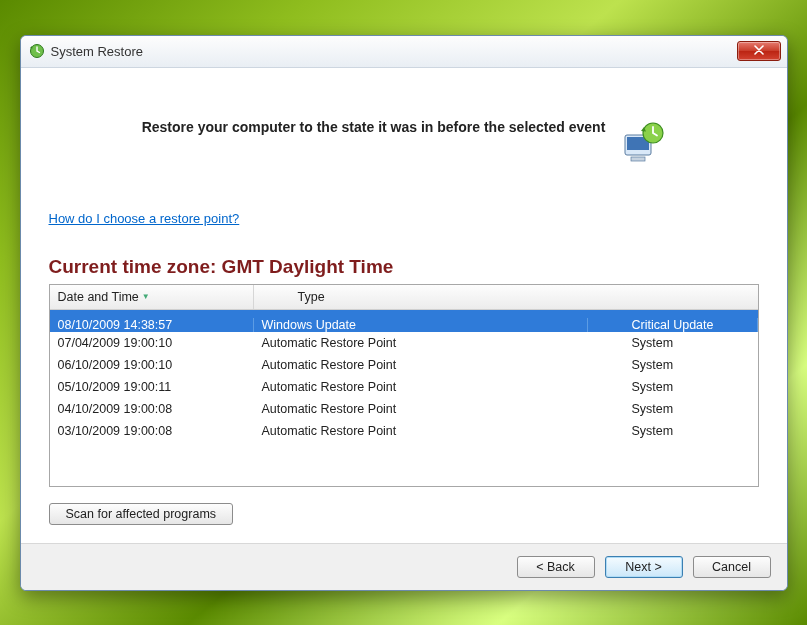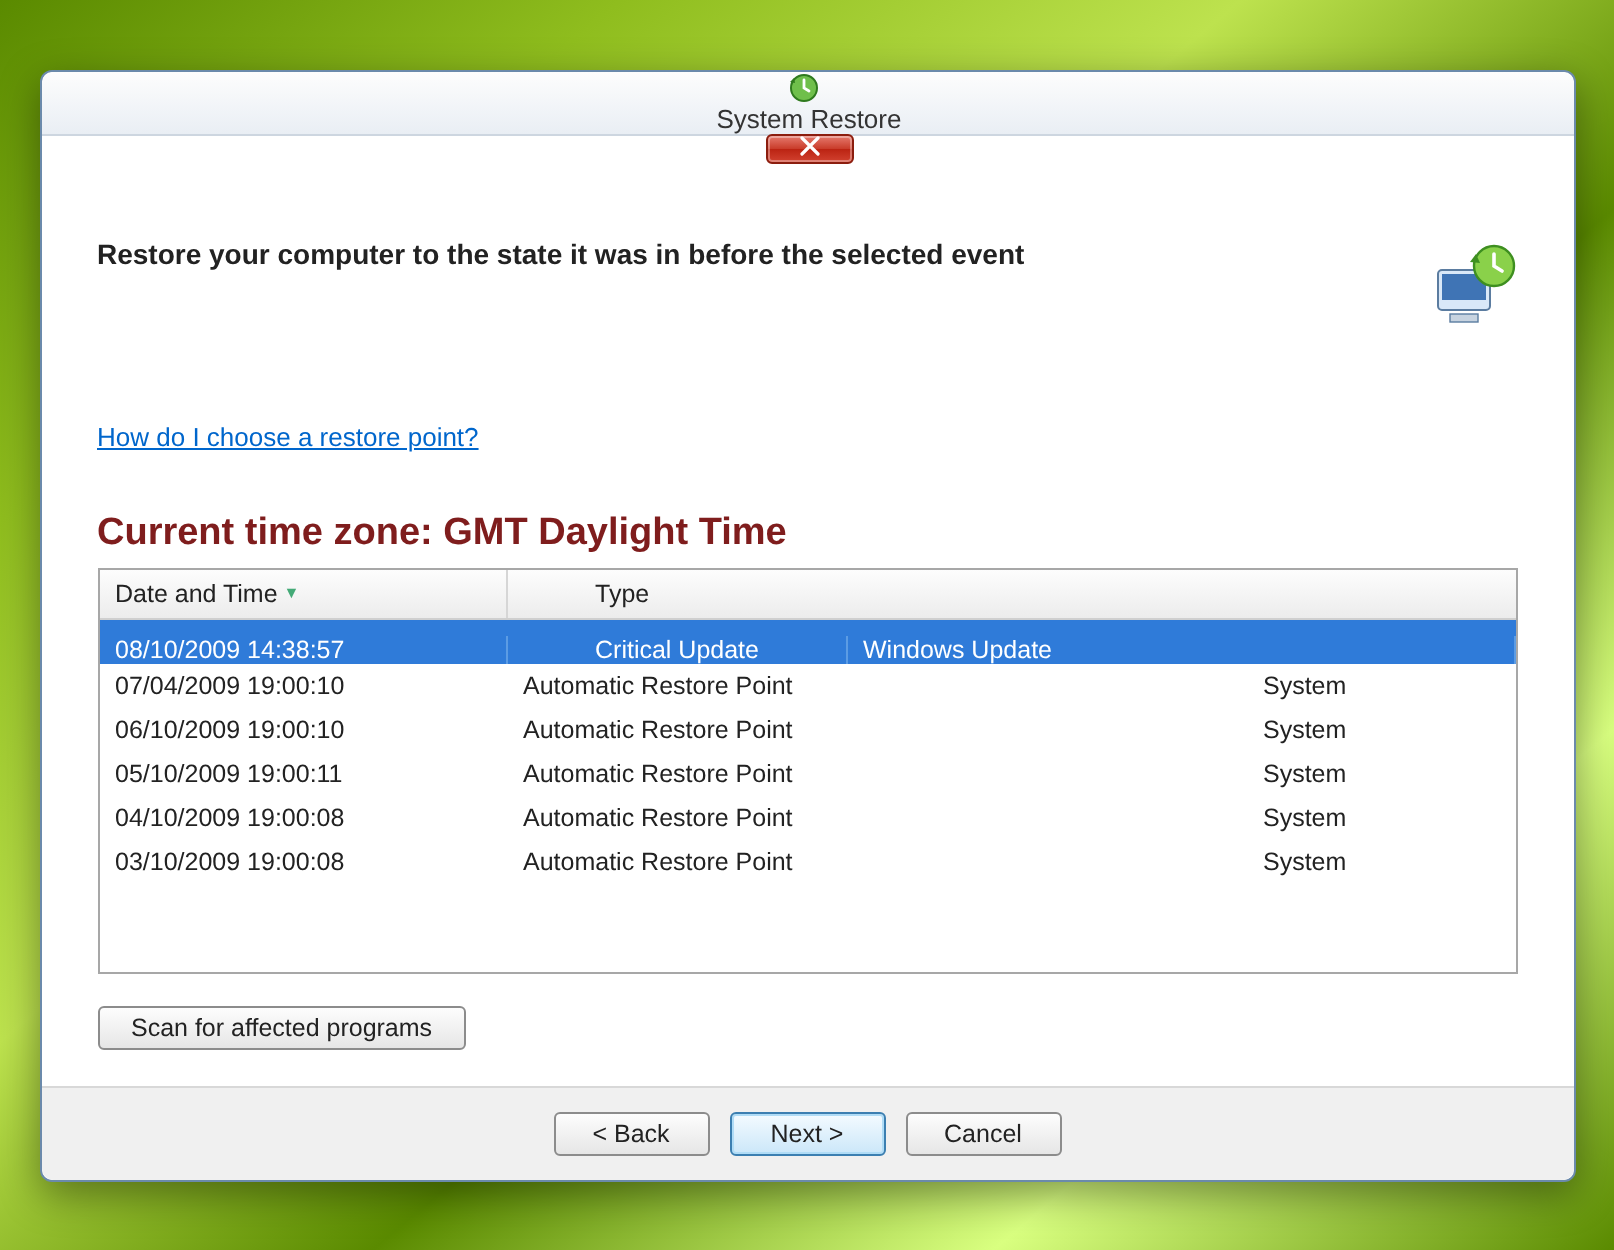--- a/index.html
+++ b/index.html
@@ -23,21 +23,20 @@
     position: relative;
   }
   .titlebar {
     height: 32px;
     background: linear-gradient(#fdfdfd, #e9eef4);
     border-bottom: 1px solid #cdd6e0;
     border-radius: 6px 6px 0 0;
     display: flex;
     align-items: center;
     padding: 0 6px 0 8px;
-    flex-direction: column;
   }
   .title-icon {
     width: 16px; height: 16px;
     margin-right: 6px;
     display:flex; align-items:center; justify-content:center;
   }
   .title-text {
     font-size: 13px;
     color: #333;
     flex: 1;
@@ -55,21 +54,21 @@
     cursor:pointer;
     box-shadow: inset 0 0 0 1px rgba(255,255,255,0.35);
   }
   .content {
     background: #fff;
     padding: 20px 28px 0 28px;
   }
   .header-row {
     display:flex;
     align-items:flex-start;
-    justify-content:space-between;
+    justify-content:center;
     margin-bottom: 20px;
     margin-top: 31px;
   }
   .header-text {
     font-size: 14px;
     font-weight: bold;
     color: #222;
   }
   .header-icon {
     width: 48px; height: 48px;
@@ -159,21 +158,21 @@
   .btn.default {
     border-color: #3c7fb1;
     box-shadow: 0 0 0 1px #b0dcf6 inset;
     background: linear-gradient(#f4fbff, #cbe7f9);
   }
   .footer {
     background: #f0f0f0;
     border-top: 1px solid #d8d8d8;
     padding: 12px 16px;
     display:flex;
-    justify-content:center;
+    justify-content:flex-end;
     gap: 10px;
     border-radius: 0 0 6px 6px;
   }
 </style>
 </head>
 <body>
 
 <div class="window">
   <div class="titlebar">
     <div class="title-icon">
@@ -215,22 +214,22 @@
     <div class="grid">
       <div class="grid-header">
         <div class="col c0">
           <span>Date and Time</span><span class="sort-ind">▼</span>
         </div>
         <div class="col c2">Type</div>
       </div>
       <div class="grid-body" id="grid-body">
           <div class="row selected">
             <div class="col c0">08/10/2009 14:38:57</div>
+            <div class="col c1">Windows Update</div>
             <div class="col c2">Critical Update</div>
-            <div class="col c1">Windows Update</div>
           </div>
           <div class="row">
             <div class="col c0">07/04/2009 19:00:10</div>
             <div class="col c1">Automatic Restore Point</div>
             <div class="col c2">System</div>
           </div>
           <div class="row">
             <div class="col c0">06/10/2009 19:00:10</div>
             <div class="col c1">Automatic Restore Point</div>
             <div class="col c2">System</div>

